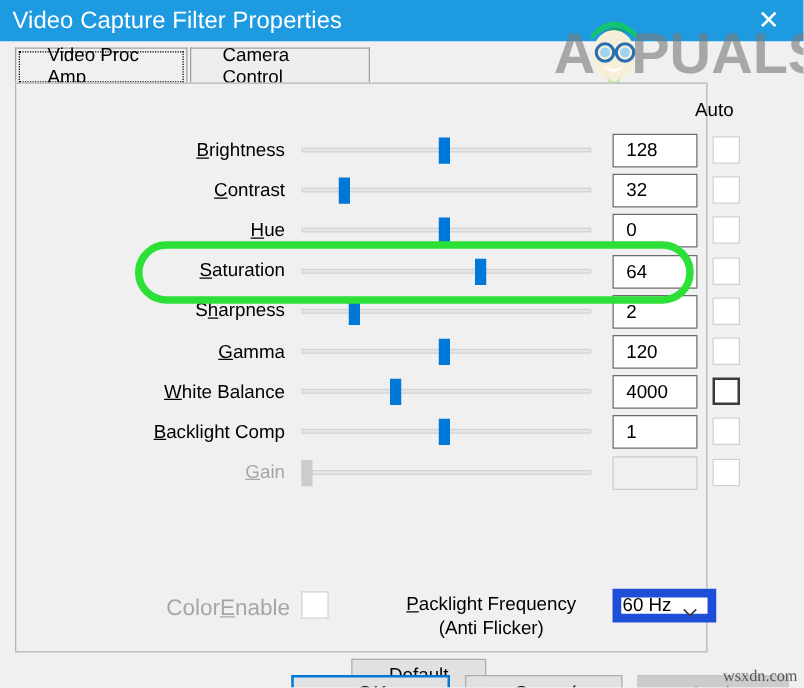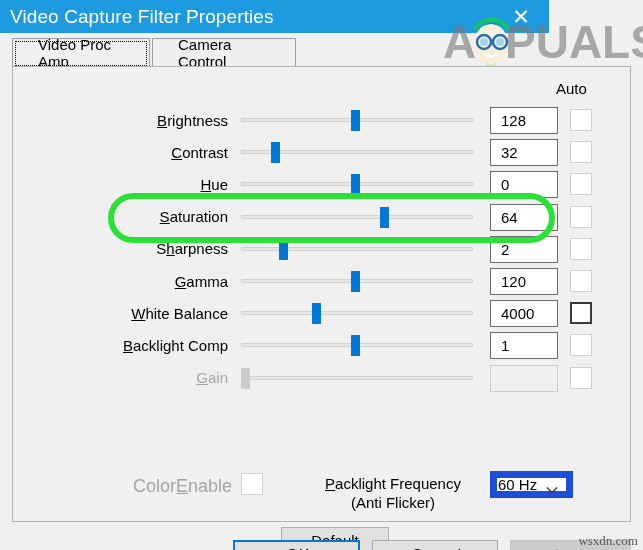--- a/index.html
+++ b/index.html
@@ -6,21 +6,21 @@
   body{
     width:643px;height:550px;overflow:hidden;
     background:#f0f0f0;
     font-family:"Liberation Sans", sans-serif;
     -webkit-font-smoothing:antialiased;
   }
   .window{position:relative;width:643px;height:550px;background:#f0f0f0;overflow:hidden;}
 
   
   .titlebar{
-    position:absolute;left:0;top:0;width:549px;height:33px;
+    position:absolute;left:0;top:0;width:643px;height:33px;
     background:#1e9ae0;
     display:flex;align-items:center;
   }
   .title-text{
     margin-left:10px;color:#ffffff;font-size:19px;letter-spacing:.1px;
     font-family:"Liberation Sans", sans-serif;
   }
   .close-btn{
     position:absolute;right:8px;top:2px;width:40px;height:28px;
     display:flex;align-items:center;justify-content:center;
@@ -45,21 +45,21 @@
   .tab.active{outline:none;}
   .tab.active .focusring{
     position:absolute;left:2px;top:2px;right:2px;bottom:0px;
     border:1px dotted #000;box-sizing:border-box;pointer-events:none;
   }
   .tab1{left:12px;width:138px;}
   .tab2{left:152px;width:144px;background:#eeeeee;}
 
   
   .panel{
-    position:absolute;left:12px;top:66px;width:619px;height:456px;
+    position:absolute;left:12px;top:66px;width:554px;height:456px;
     background:#f0f0f0;border:1px solid #b4b4b4;box-sizing:border-box;
   }
   .panel-inner{position:absolute;left:0;top:0;right:0;bottom:0;}
 
   
   .auto-head{
     position:absolute;left:543px;top:13px;width:60px;text-align:left;
     font-size:15px;color:#000;
   }
   .row{position:absolute;left:0;width:619px;height:32px;}

